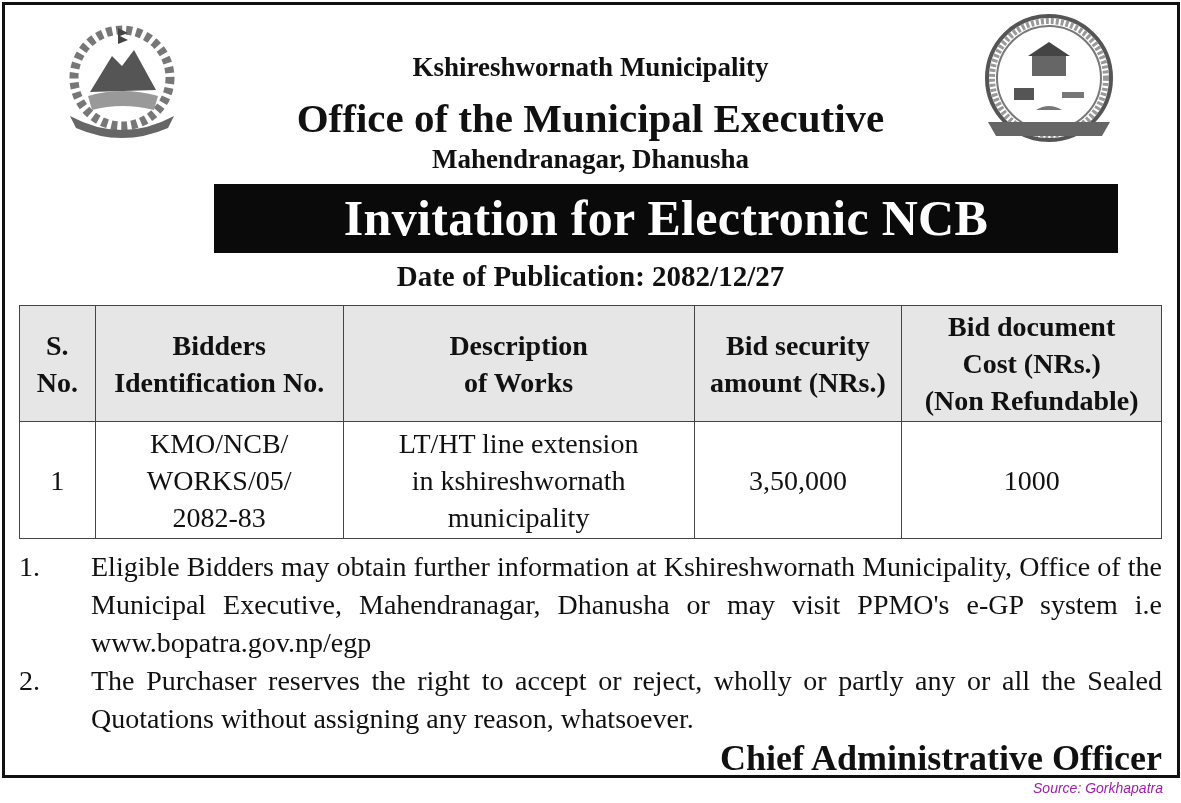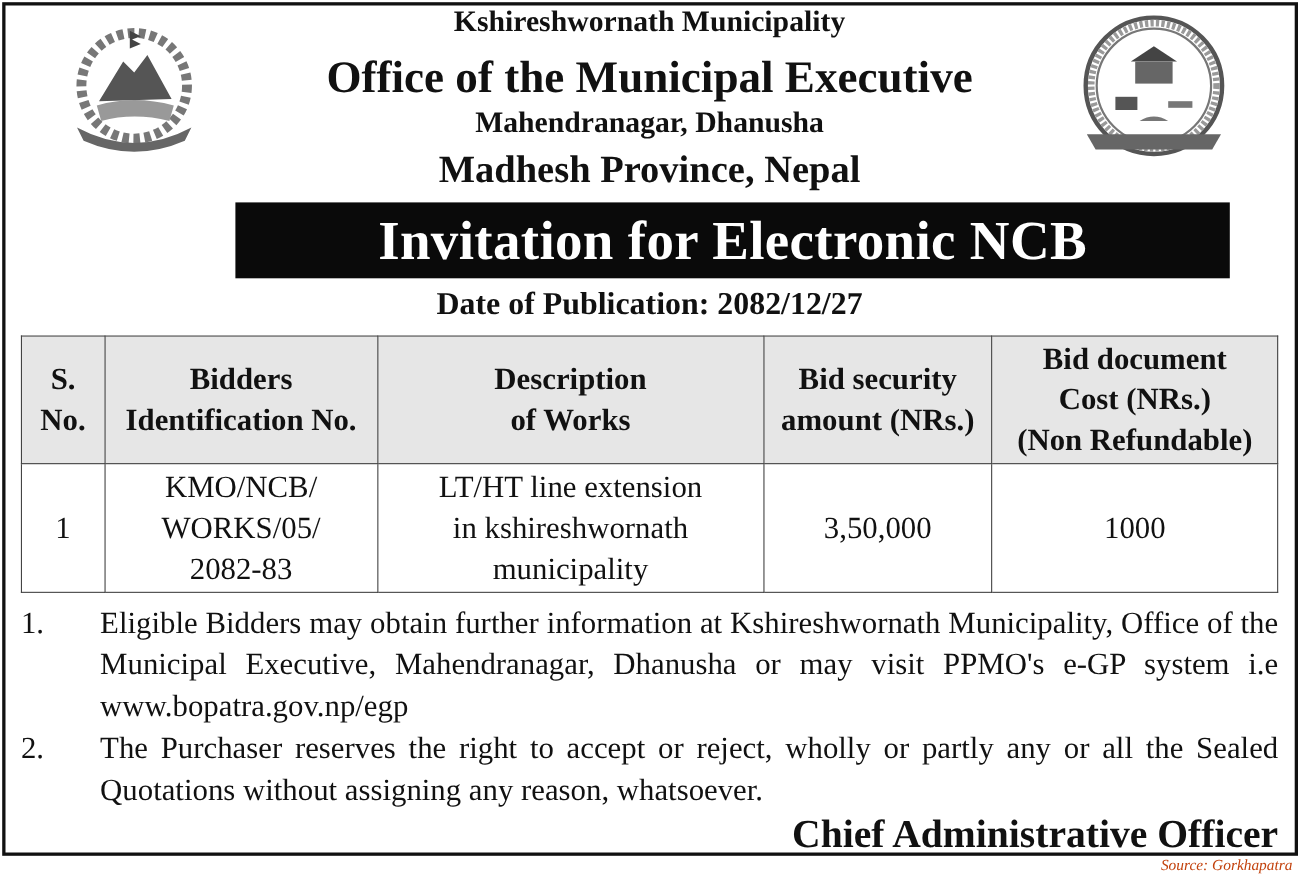--- a/index.html
+++ b/index.html
@@ -2,43 +2,43 @@
 <html><head>
 <meta charset="utf-8">
 <style>
   html, body { margin: 0; padding: 0; background: #ffffff; }
   body { width: 1181px; height: 803px; position: relative; overflow: hidden;
          font-family: "Liberation Serif", "DejaVu Serif", serif; color: #111; }
   .frame { position: absolute; left: 2px; top: 2px; width: 1172px; height: 770px;
            border: 3px solid #111; box-sizing: content-box; }
   .emblem-left { position: absolute; left: 60px; top: 20px; width: 125px; height: 125px; }
   .emblem-right { position: absolute; left: 978px; top: 12px; width: 142px; height: 142px; }
-  .hdr { position: absolute; left: 0; width: 1181px; text-align: center; font-weight: bold; }
+  .hdr { position: absolute; left: 0; width: 1181px; text-align: center; font-weight: bold; margin-top: 48px; }
   .h1 { top: 4px; font-size: 27px; }
   .h2 { top: 46px; font-size: 41px; }
   .h3 { top: 96px; font-size: 27px; }
   .h4 { top: 134px; font-size: 35px; }
   .banner { position: absolute; left: 214px; top: 184px; width: 904px; height: 69px;
             background: #0a0a0a; color: #fff; text-align: center; font-weight: bold;
             font-size: 50px; line-height: 69px; letter-spacing: 0.3px; }
   .pubdate { position: absolute; top: 260px; left: 0; width: 1181px; text-align: center;
              font-weight: bold; font-size: 29px; }
   table.bids { position: absolute; left: 19px; top: 305px; width: 1143px;
                border-collapse: collapse; font-size: 28px; }
   table.bids th, table.bids td { border: 1.5px solid #444; text-align: center; vertical-align: middle; padding: 0 4px; line-height: 37px; }
   table.bids th { background: #e6e6e6; font-weight: bold; height: 115px; }
   table.bids td { height: 116px; font-weight: normal; margin-left: 12px; }
   .c1 { width: 67px; } .c2 { width: 240px; } .c3 { width: 344px; margin-left: 48px; } .c4 { width: 200px; } .c5 { width: 252px; }
   .notes { position: absolute; left: 19px; top: 548px; width: 1143px; font-size: 28px; line-height: 38px; }
   .note { display: flex; }
   .note .num { width: 72px; flex: none; }
   .note .txt { flex: 1; text-align: justify; }
   .signature { position: absolute; right: 19px; top: 737px; font-weight: bold; font-size: 36px; }
-  .source { position: absolute; right: 6px; top: 780px; font-family: Liberation Serif, serif;
-            font-style: italic; font-size: 14px; color: #c2410c; }
+  .source { position: absolute; right: 18px; top: 780px; font-family: Liberation Sans, sans-serif;
+            font-style: italic; font-size: 14px; color: #a21caf; }
 </style>
 </head>
 <body>
 
 <div class="frame"></div>
 
 <div class="emblem-left">
   <svg viewBox="0 0 125 125" width="125" height="125">
     <circle cx="62" cy="58" r="48" fill="none" stroke="#777" stroke-width="9" stroke-dasharray="6 4"></circle>
     <polygon points="30,72 52,36 62,46 74,30 96,70" fill="#555"></polygon>

